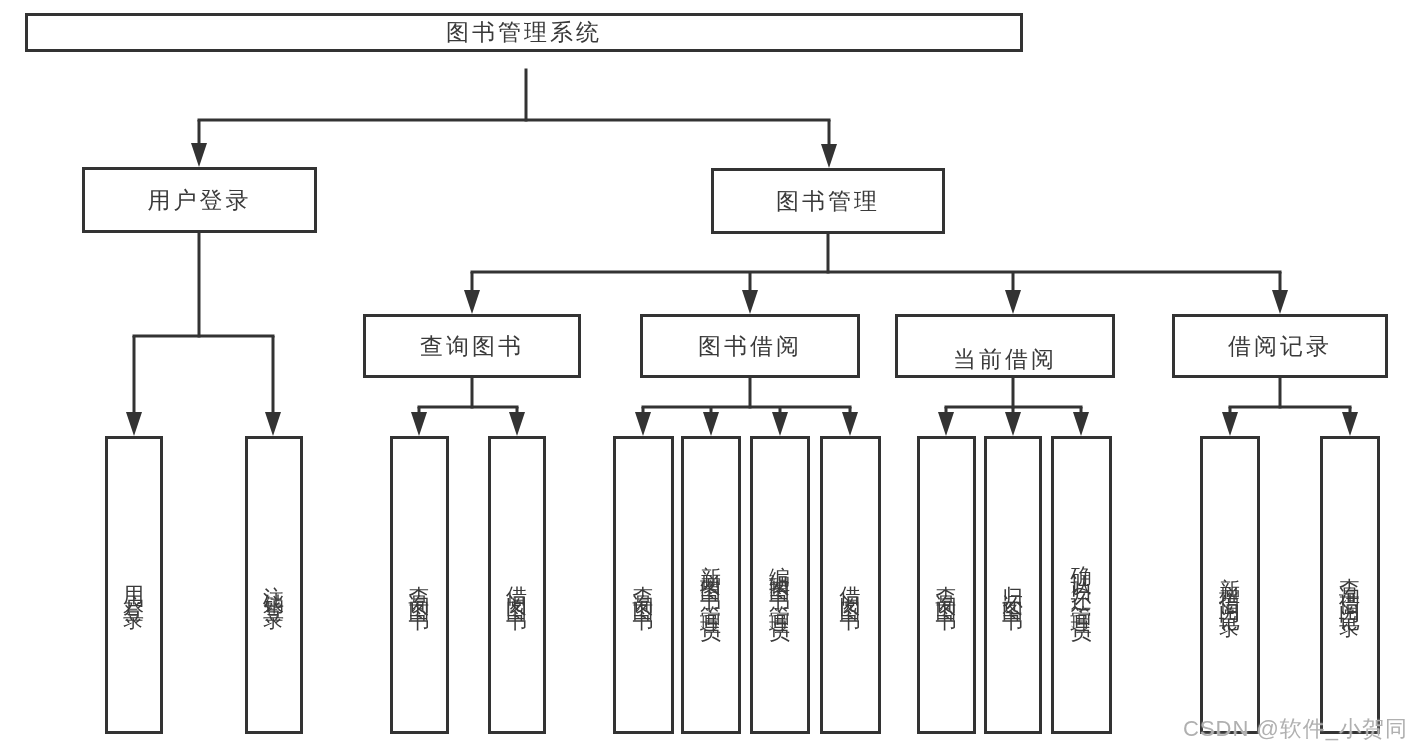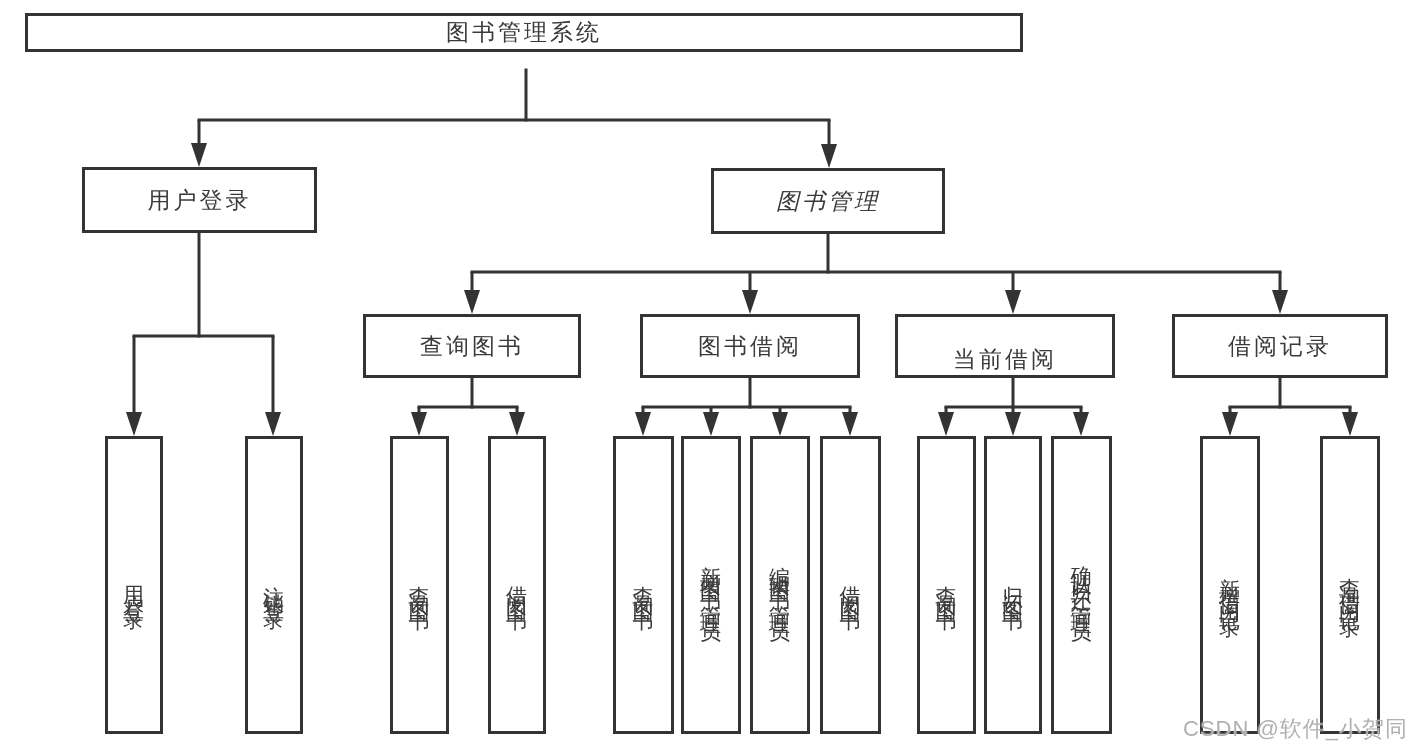--- a/index.html
+++ b/index.html
@@ -110,21 +110,21 @@
       <polygon points="1342,412 1358,412 1350,436" fill="#333333"></polygon>
     </svg>
   <div id="nodes">
       <div class="node h" style="left: 25px; top: 13px; width: 998px; height: 39px; border-color: rgb(51, 51, 51);">
         <span style="color: rgb(58, 58, 58);">图书管理系统</span>
       </div>
       <div class="node h" style="left: 82px; top: 167px; width: 235px; height: 66px; border-color: rgb(51, 51, 51);">
         <span style="color: rgb(58, 58, 58);">用户登录</span>
       </div>
       <div class="node h" style="left: 711px; top: 168px; width: 234px; height: 66px; border-color: rgb(51, 51, 51);">
-        <span style="color: rgb(58, 58, 58); font-style: italic;">图书管理</span>
+        <span style="color: rgb(58, 58, 58);">图书管理</span>
       </div>
       <div class="node h" style="left: 363px; top: 314px; width: 218px; height: 64px; border-color: rgb(51, 51, 51);">
         <span style="color: rgb(58, 58, 58);">查询图书</span>
       </div>
       <div class="node h" style="left: 640px; top: 314px; width: 220px; height: 64px; border-color: rgb(51, 51, 51);">
         <span style="color: rgb(58, 58, 58);">图书借阅</span>
       </div>
       <div class="node h" style="left: 895px; top: 314px; width: 220px; height: 64px; border-color: rgb(51, 51, 51); align-items: flex-end;">
         <span style="color: rgb(58, 58, 58);">当前借阅</span>
       </div>

